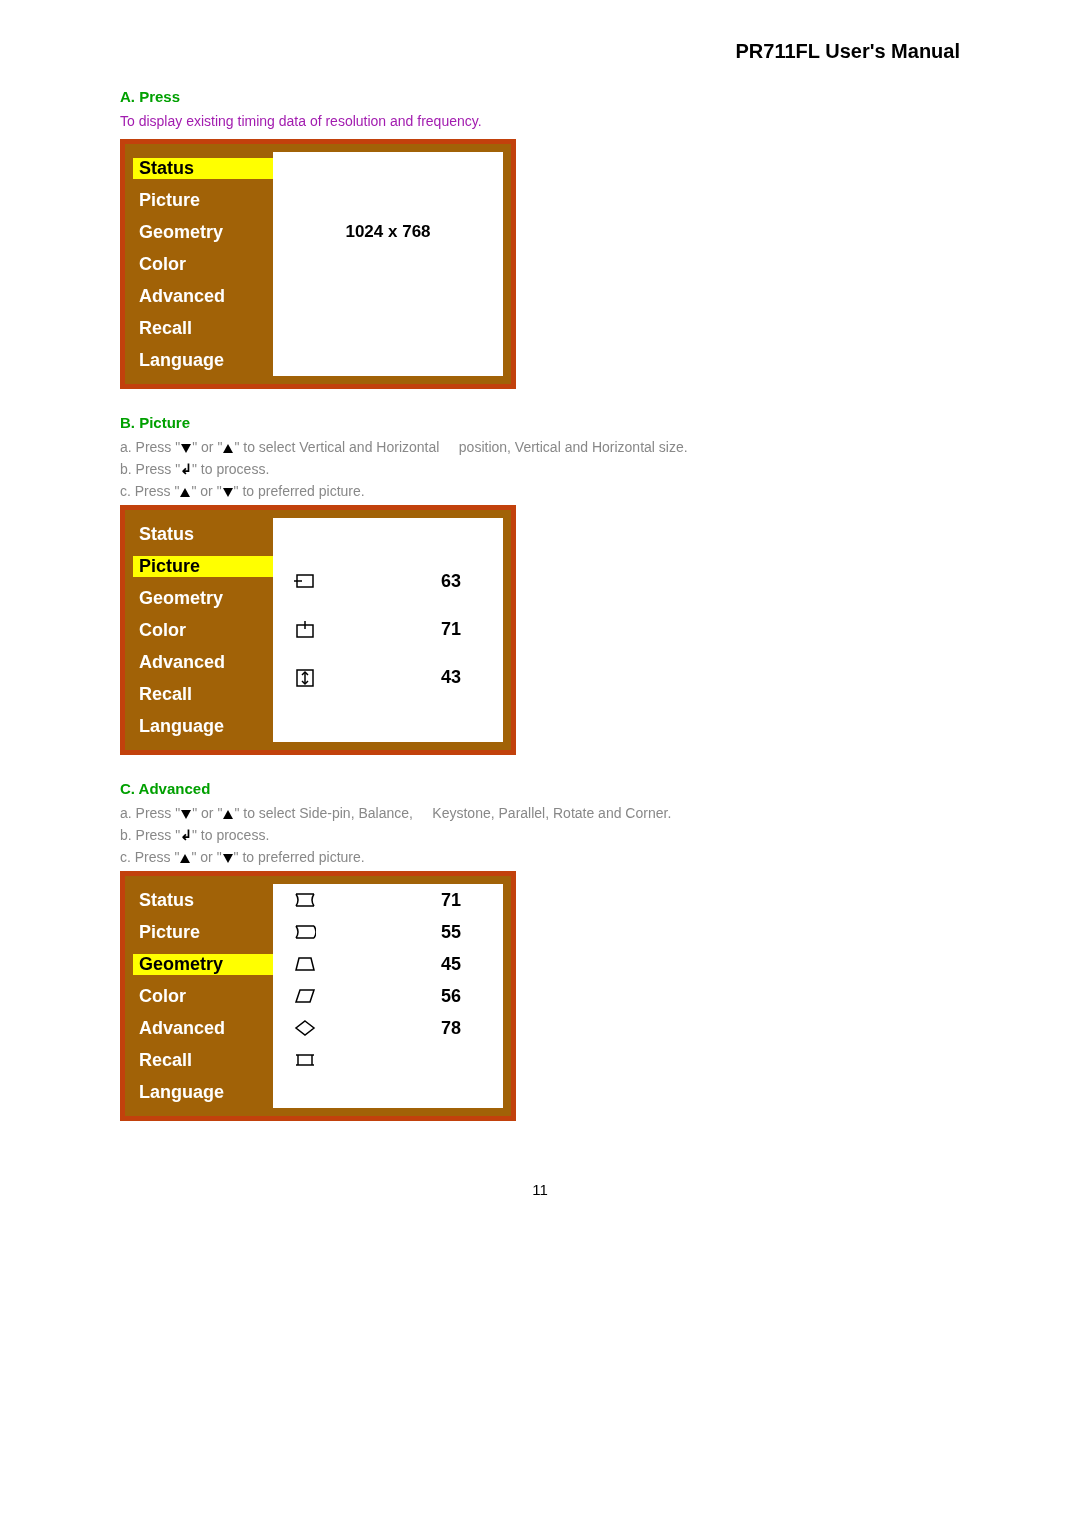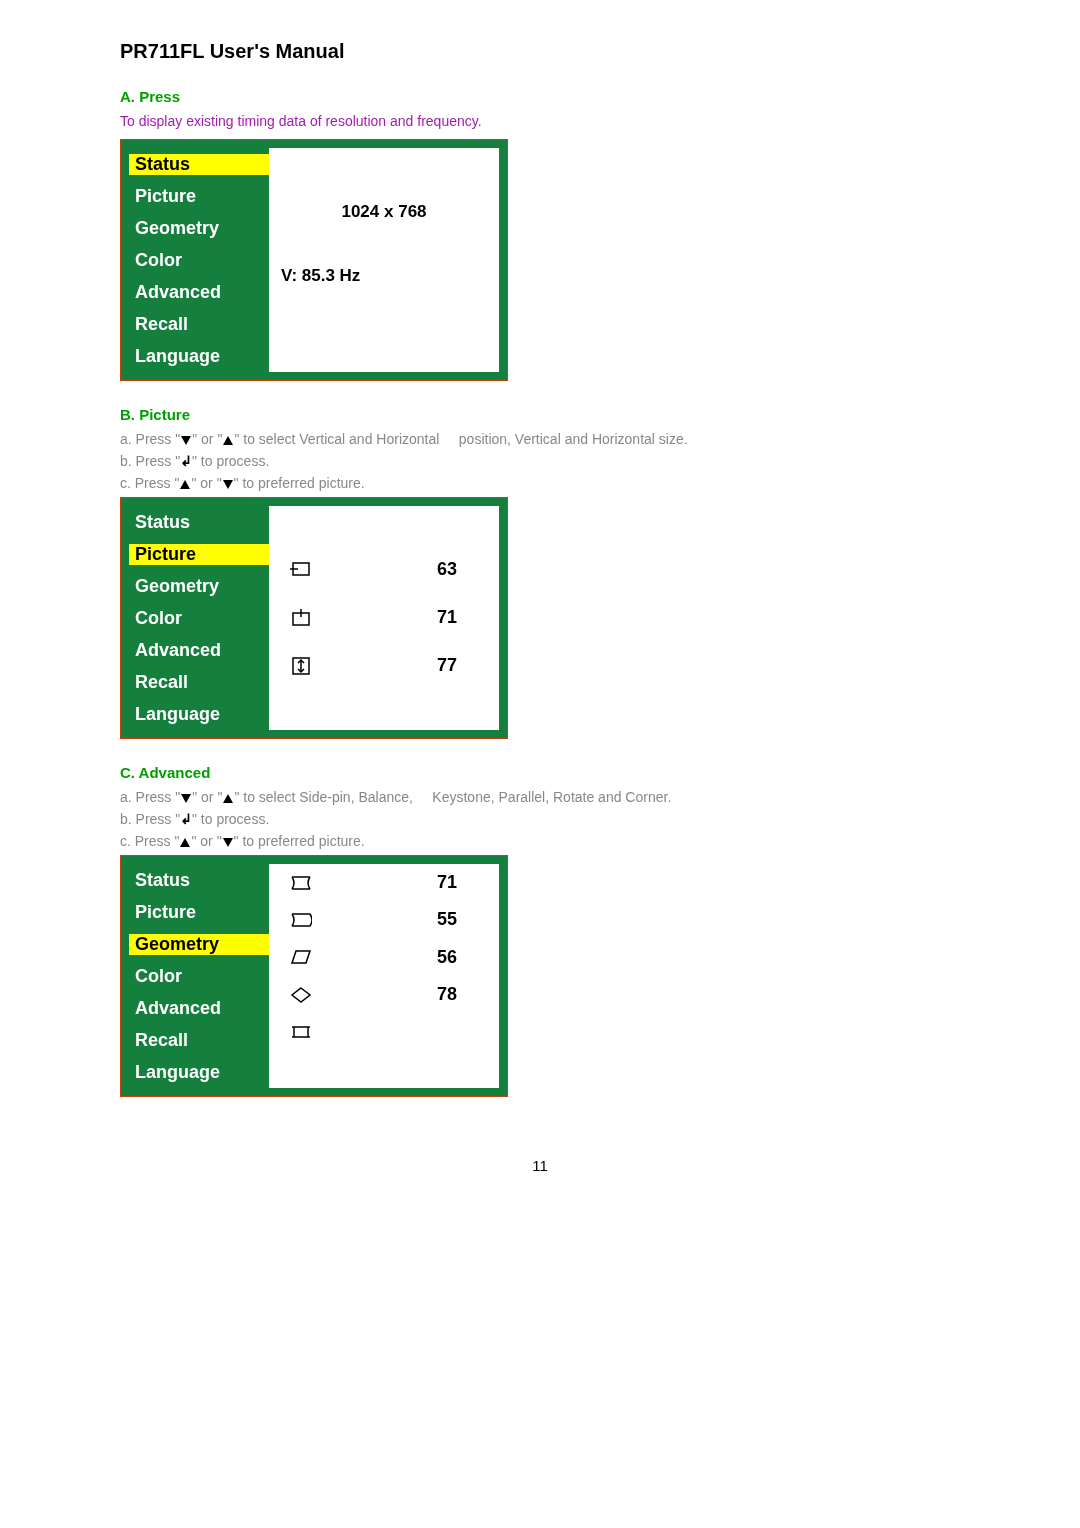--- a/index.html
+++ b/index.html
@@ -7,21 +7,21 @@
     padding: 40px 120px;
     font-family: Arial, sans-serif;
     background: #fff;
     width: 1080px;
     box-sizing: border-box;
   }
   .header-title {
     font-family: "Comic Sans MS", cursive, sans-serif;
     font-weight: bold;
     font-size: 20px;
-    text-align: left;
+    text-align: right;
     color: #000;
     margin-bottom: 20px;
   }
   .section-heading {
     color: #00a000;
     font-weight: bold;
     font-size: 15px;
     margin-top: 25px;
     margin-bottom: 8px;
   }
@@ -55,22 +55,22 @@
     border-left: 5px solid transparent;
     border-right: 5px solid transparent;
     border-bottom: 9px solid #000;
   }
   .enter-glyph {
     font-weight: bold;
     color: #000;
   }
   .osd {
     width: 370px;
-    background: #15803d;
-    border: 1px solid #c2410c;
+    background: #a16207;
+    border: 5px solid #c2410c;
     padding: 8px;
     margin-bottom: 8px;
   }
   .osd-row {
     display: flex;
     align-items: center;
     height: 32px;
   }
   .osd-label {
     width: 140px;
@@ -157,21 +157,20 @@
       <div class="osd-row">
           <div class="osd-label">Recall</div>
         </div>
       <div class="osd-row">
           <div class="osd-label">Language</div>
         </div>
     </div>
     <div style="flex:1; background:#fff; display:flex; flex-direction:column;">
       <div style="height:32px;"></div>
       <div class="osd-right osd-right-status">1024 x 768</div>
-      <div class="osd-right osd-right-status" style="justify-content:flex-start;">V: 85.3   Hz</div>
       <div style="flex:1;"></div>
     </div>
   </div>
 </div>
 
 <div class="section-heading">B. Picture</div>
 <div class="step">
   <span>a. Press "</span><span class="tri tri-down"></span><span>" or "</span><span class="tri tri-up"></span><span>" to select Vertical and Horizontal</span>
   &nbsp;&nbsp;&nbsp;&nbsp;<span class="step-extra">position, Vertical and Horizontal size.</span>
 </div>
@@ -229,21 +228,21 @@
       </div>
       <div class="osd-right">
         <div class="icon-cell">
           <svg width="22" height="18">
               <rect x="3" y="1" width="16" height="16" fill="none" stroke="#000" stroke-width="1.5"></rect>
               <line x1="11" y1="3" x2="11" y2="15" stroke="#000" stroke-width="1.5"></line>
               <polyline points="8,6 11,3 14,6" fill="none" stroke="#000" stroke-width="1.5"></polyline>
               <polyline points="8,12 11,15 14,12" fill="none" stroke="#000" stroke-width="1.5"></polyline>
             </svg>
         </div>
-        <div class="val-cell">77</div>
+        <div class="val-cell">43</div>
       </div>
       <div style="flex:1;"></div>
     </div>
   </div>
 </div>
 
 <div class="section-heading">C. Advanced</div>
 <div class="step">
   <span>a. Press "</span><span class="tri tri-down"></span><span>" or "</span><span class="tri tri-up"></span><span>" to select Side-pin, Balance,</span>
   &nbsp;&nbsp;&nbsp;&nbsp;<span class="step-extra">Keystone, Parallel, Rotate and Corner.</span>
@@ -289,20 +288,28 @@
         </div>
         <div class="val-cell">71</div>
       </div>
       <div class="osd-right">
         <div class="icon-cell">
           <svg width="22" height="16">
               <path d="M2 2 L20 2 M2 14 L20 14 M2 2 Q6 8 2 14 M20 2 Q24 8 20 14" fill="none" stroke="#000" stroke-width="1.5"></path>
             </svg>
         </div>
         <div class="val-cell">55</div>
+      </div>
+      <div class="osd-right">
+        <div class="icon-cell">
+          <svg width="22" height="16">
+              <polygon points="5,2 17,2 20,14 2,14" fill="none" stroke="#000" stroke-width="1.5"></polygon>
+            </svg>
+        </div>
+        <div class="val-cell">45</div>
       </div>
       <div class="osd-right">
         <div class="icon-cell">
           <svg width="22" height="16">
               <polygon points="6,2 20,2 16,14 2,14" fill="none" stroke="#000" stroke-width="1.5"></polygon>
             </svg>
         </div>
         <div class="val-cell">56</div>
       </div>
       <div class="osd-right">

